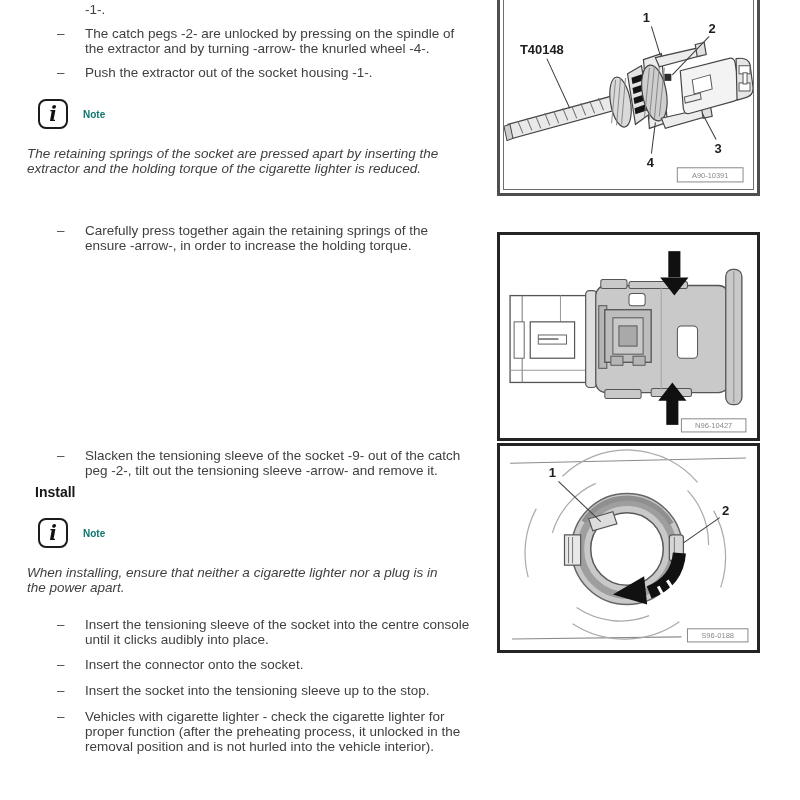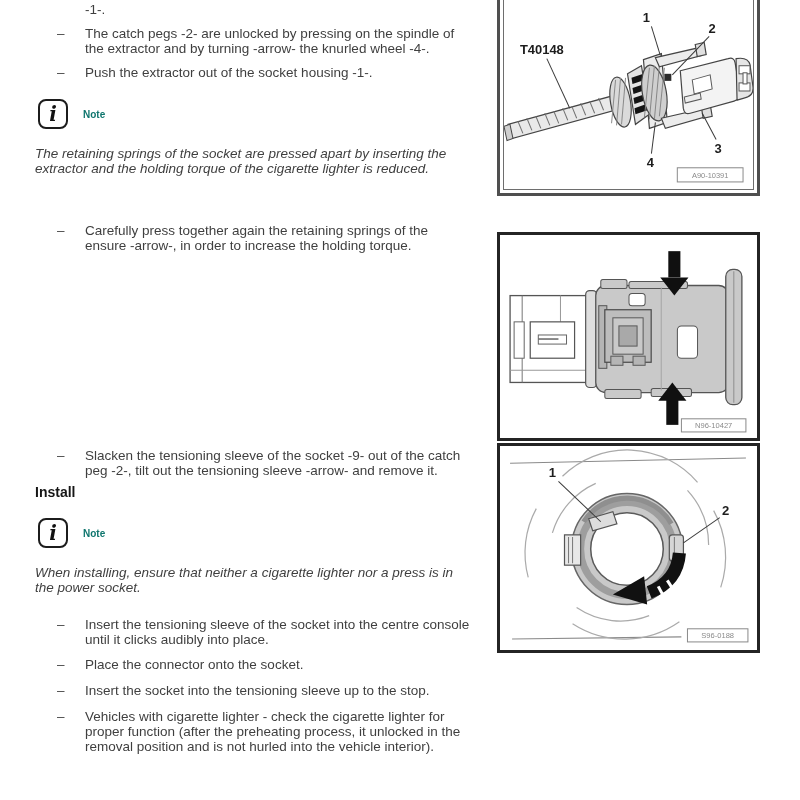--- a/index.html
+++ b/index.html
@@ -7,21 +7,21 @@
         font-family:"Liberation Sans",sans-serif;color:#3f3f3f;}
   .para{position:absolute;font-size:13.5px;line-height:15px;}
   .bullet{position:absolute;left:57px;width:414px;display:flex;font-size:13.5px;line-height:15px;}
   .bullet .dash{width:28px;flex:none;}
   .cont{left:85px;}
   .note-head{position:absolute;left:38px;display:flex;align-items:center;gap:15px;}
   .note-icon{width:30px;height:30px;border:2.5px solid #1c1c1c;border-radius:8px;box-sizing:border-box;
              display:flex;align-items:center;justify-content:center;
              font-family:"DejaVu Serif",serif;font-style:italic;font-weight:bold;font-size:20px;color:#111;}
   .note-label{font-weight:bold;font-size:10px;color:#0f766e;}
-  .italic-note{font-style:italic;width:424px;left:35px;}
+  .italic-note{font-style:italic;width:424px;left:27px;}
   .heading{position:absolute;left:35px;font-weight:bold;font-size:14px;color:#161616;}
   .fig{position:absolute;background:#fff;box-sizing:border-box;}
   .fig-outer1{border:3px solid #4f4f4f;padding:3px;}
   .fig-inner1{border:1px solid #6e6e6e;width:100%;height:100%;box-sizing:border-box;}
   .fig-single{border:3px solid #242424;}
   svg{display:block;width:100%;height:100%;}
   .callout{font-family:"Liberation Sans",sans-serif;font-weight:bold;font-size:13px;fill:#1d1d1d;}
   .codebox-text{font-family:"Liberation Sans",sans-serif;font-size:7.5px;fill:#8a8a8a;}
   .toollabel{font-family:"Liberation Sans",sans-serif;font-weight:bold;font-size:13px;fill:#1d1d1d;}
 </style>
@@ -59,30 +59,30 @@
     <span>Slacken the tensioning sleeve of the socket -9- out of the catch peg -2-, tilt out the tensioning sleeve -arrow- and remove it.</span>
   </div>
 
   <div class="heading" style="top:484px;text-align:right;">Install</div>
 
   <div class="note-head" style="top:518px;">
     <span class="note-icon">i</span>
     <span class="note-label">Note</span>
   </div>
 
-  <div class="para italic-note" style="top:565px;">When installing, ensure that neither a cigarette lighter nor a press is in the power socket.</div>
+  <div class="para italic-note" style="top:565px;">When installing, ensure that neither a cigarette lighter nor a plug is in the power apart.</div>
 
   <div class="bullet" style="top:617px;">
     <span class="dash">–</span>
     <span>Insert the tensioning sleeve of the socket into the centre console until it clicks audibly into place.</span>
   </div>
 
   <div class="bullet" style="top:657px;">
     <span class="dash">–</span>
-    <span>Place the connector onto the socket.</span>
+    <span>Insert the connector onto the socket.</span>
   </div>
 
   <div class="bullet" style="top:683px;">
     <span class="dash">–</span>
     <span>Insert the socket into the tensioning sleeve up to the stop.</span>
   </div>
 
   <div class="bullet" style="top:709px;">
     <span class="dash">–</span>
     <span>Vehicles with cigarette lighter - check the cigarette lighter for proper function (after the preheating process, it unlocked in the removal position and is not hurled into the vehicle interior).</span>

